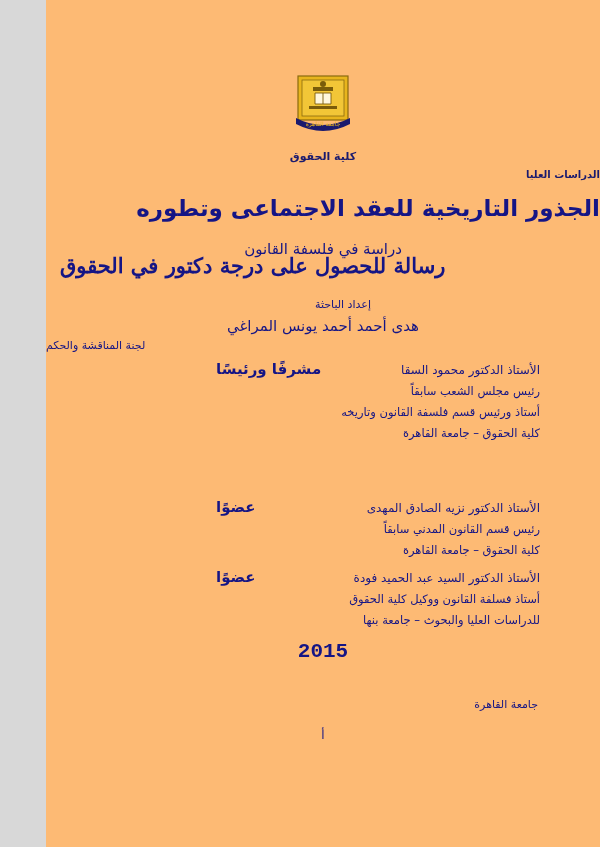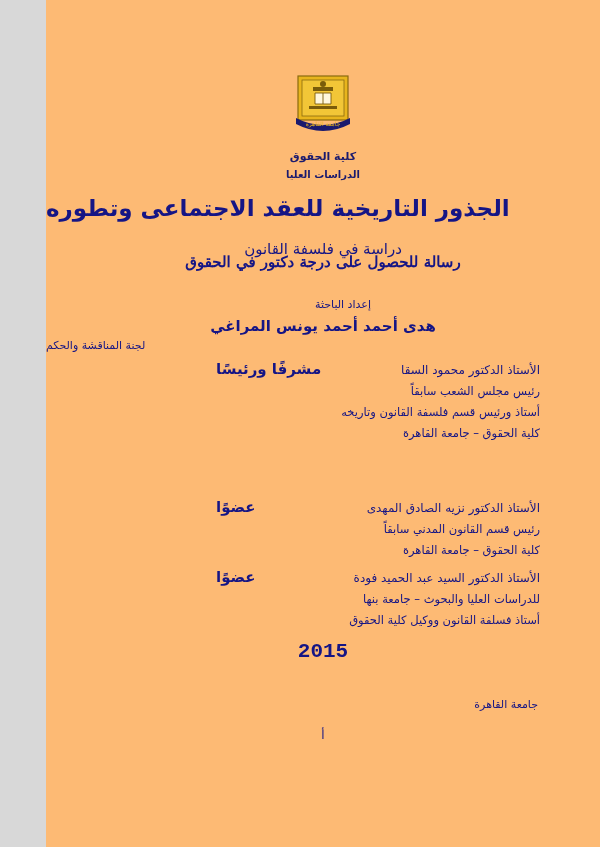--- a/index.html
+++ b/index.html
@@ -39,29 +39,29 @@
   .faculty-line {
     position: absolute;
     left: 0;
     right: 0;
     text-align: center;
     color: #1a1a6e;
     font-family: "DejaVu Sans", sans-serif;
     font-weight: bold;
   }
   .faculty-1 { top: 150px; font-size: 11px; }
-  .faculty-2 { top: 169px; font-size: 10px; }
+  .faculty-2 { top: 169px; font-size: 10px; text-align: right; }
 
   
   .title-main {
     position: absolute;
     top: 195px;
     left: 0;
     right: 0;
-    text-align: left;
+    text-align: right;
     color: #151585;
     font-family: "DejaVu Sans", sans-serif;
     font-weight: bold;
     font-size: 23px;
     letter-spacing: 0px;
   }
   .title-sub {
     position: absolute;
     top: 240px;
     left: 0;
@@ -69,47 +69,48 @@
     text-align: center;
     color: #151585;
     font-family: "DejaVu Sans", sans-serif;
     font-size: 15px;
   }
   .title-degree {
     position: absolute;
     top: 253px;
     left: 0;
     right: 0;
-    text-align: center;
+    text-align: left;
     color: #151585;
     font-family: "DejaVu Serif", serif;
     font-weight: bold;
-    font-size: 15px;
+    font-size: 21px;
     letter-spacing: 1px;
+    padding-left: 14px;
   }
 
   
   .prepared-label {
     position: absolute;
     top: 298px;
     left: 0; right: 0;
     text-align: center;
     color: #151585;
     font-family: "DejaVu Sans", sans-serif;
     font-size: 11px;
     padding-left: 40px;
   }
   .author-name {
     position: absolute;
     top: 317px;
     left: 0; right: 0;
     text-align: center;
     color: #151585;
     font-family: "DejaVu Sans", sans-serif;
-    font-weight: bold;
+    font-weight: normal;
     font-size: 15px;
   }
   .committee-label {
     position: absolute;
     top: 339px;
     left: 0; right: 0;
     text-align: left;
     color: #151585;
     font-family: "DejaVu Sans", sans-serif;
     font-size: 11px;
@@ -229,22 +230,22 @@
       <div class="m-name">الأستاذ الدكتور نزيه الصادق المهدى</div>
       <div>رئيس قسم القانون المدني سابقاً</div>
       <div>كلية الحقوق – جامعة القاهرة</div>
     </div>
   </div>
 
   <div class="member member-3">
     <div class="role">عضوًا</div>
     <div class="lines">
       <div class="m-name">الأستاذ الدكتور السيد عبد الحميد فودة</div>
+      <div>أستاذ فسلفة القانون ووكيل كلية الحقوق</div>
       <div>للدراسات العليا والبحوث – جامعة بنها</div>
-      <div>أستاذ فسلفة القانون ووكيل كلية الحقوق</div>
     </div>
   </div>
 
   <div class="year">2015</div>
   <div class="univ-footer">جامعة القاهرة</div>
   <div class="page-number">أ</div>
 
 </div>
 
 </body></html>

